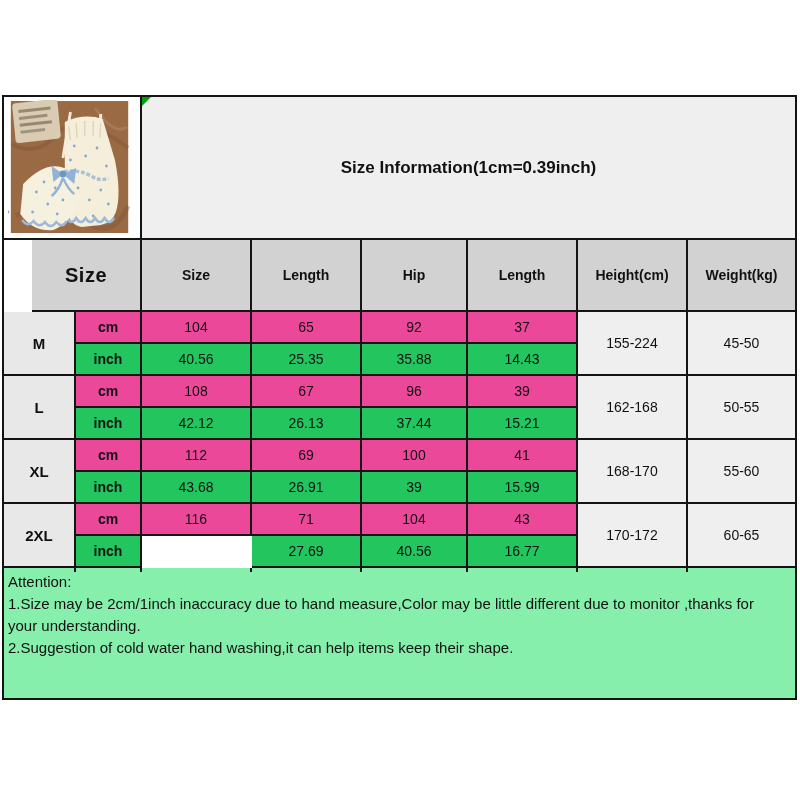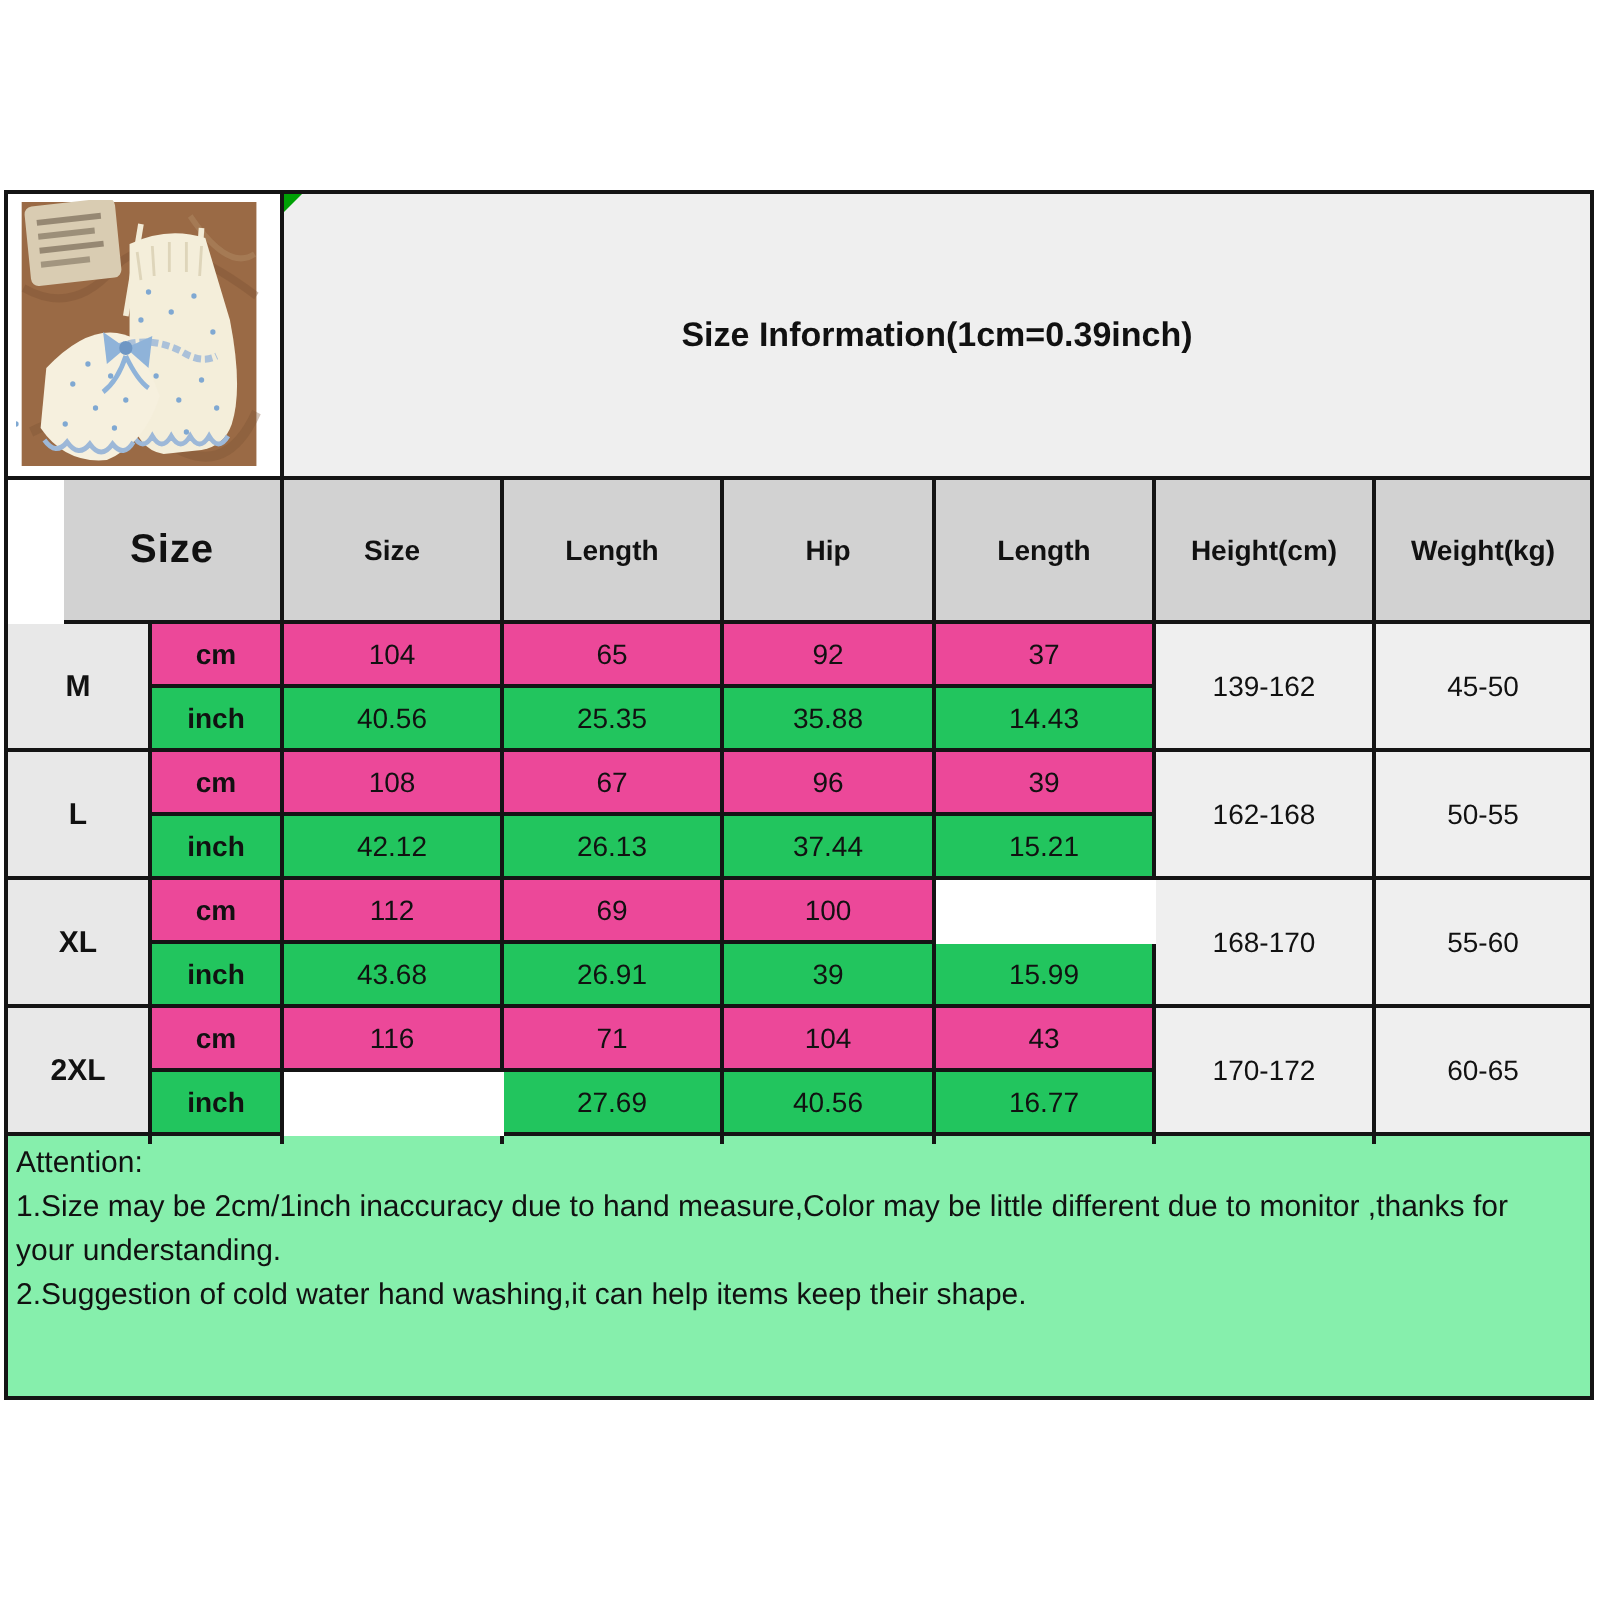--- a/index.html
+++ b/index.html
@@ -108,21 +108,21 @@
   <div class="cell hdr" style="grid-area:2/6">Length</div>
   <div class="cell hdr last-col" style="grid-area:2/8">Weight(kg)</div>
   <div class="cell hdr" style="grid-area:2/7">Height(cm)</div>
 
   <div class="cell row-label" style="grid-area:3/1/5/2">M</div>
   <div class="cell unit u-cm" style="grid-area:3/2">cm</div>
   <div class="cell val v-cm" style="grid-area:3/3">104</div>
   <div class="cell val v-cm" style="grid-area:3/4">65</div>
   <div class="cell val v-cm" style="grid-area:3/5">92</div>
   <div class="cell val v-cm" style="grid-area:3/6">37</div>
-  <div class="cell range" style="grid-area:3/7/5/8">139-162</div>
+  <div class="cell range" style="grid-area:3/7/5/8">155-224</div>
   <div class="cell range last-col" style="grid-area:3/8/5/9">45-50</div>
   <div class="cell unit u-inch" style="grid-area:4/2">inch</div>
   <div class="cell val v-inch" style="grid-area:4/3">40.56</div>
   <div class="cell val v-inch" style="grid-area:4/4">25.35</div>
   <div class="cell val v-inch" style="grid-area:4/5">35.88</div>
   <div class="cell val v-inch" style="grid-area:4/6">14.43</div>
 
   <div class="cell row-label" style="grid-area:5/1/7/2">L</div>
   <div class="cell unit u-cm" style="grid-area:5/2">cm</div>
   <div class="cell val v-cm" style="grid-area:5/3">108</div>
@@ -135,20 +135,21 @@
   <div class="cell val v-inch" style="grid-area:6/3">42.12</div>
   <div class="cell val v-inch" style="grid-area:6/4">26.13</div>
   <div class="cell val v-inch" style="grid-area:6/5">37.44</div>
   <div class="cell val v-inch" style="grid-area:6/6">15.21</div>
 
   <div class="cell row-label" style="grid-area:7/1/9/2">XL</div>
   <div class="cell unit u-cm" style="grid-area:7/2">cm</div>
   <div class="cell val v-cm" style="grid-area:7/3">112</div>
   <div class="cell val v-cm" style="grid-area:7/4">69</div>
   <div class="cell val v-cm" style="grid-area:7/5">100</div>
+  <div class="cell val v-cm" style="grid-area:7/6">41</div>
   <div class="cell range" style="grid-area:7/7/9/8">168-170</div>
   <div class="cell range last-col" style="grid-area:7/8/9/9">55-60</div>
   <div class="cell unit u-inch" style="grid-area:8/2">inch</div>
   <div class="cell val v-inch" style="grid-area:8/3">43.68</div>
   <div class="cell val v-inch" style="grid-area:8/4">26.91</div>
   <div class="cell val v-inch" style="grid-area:8/5">39</div>
   <div class="cell val v-inch" style="grid-area:8/6">15.99</div>
 
   <div class="cell row-label" style="grid-area:9/1/11/2">2XL</div>
   <div class="cell unit u-cm" style="grid-area:9/2">cm</div>

